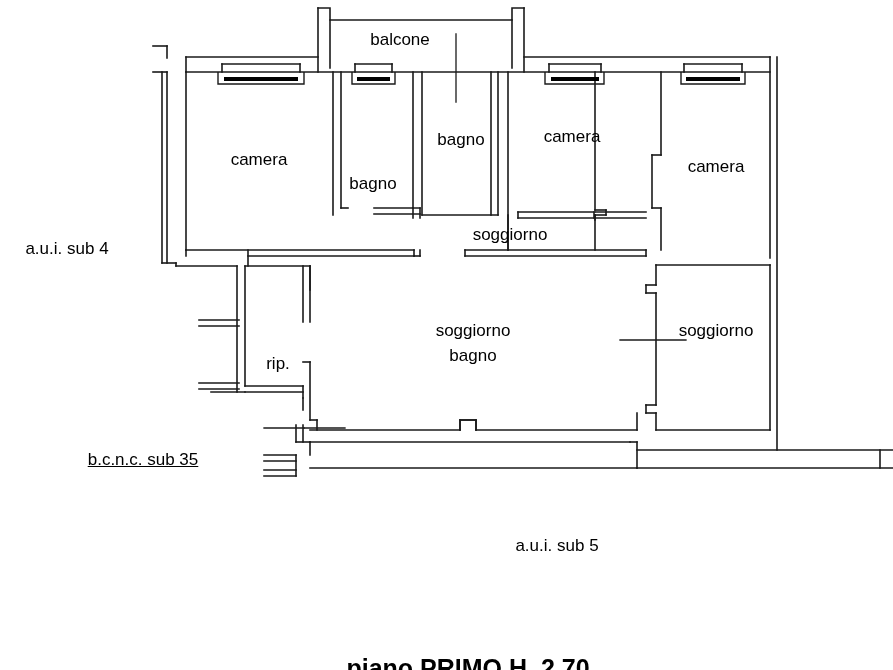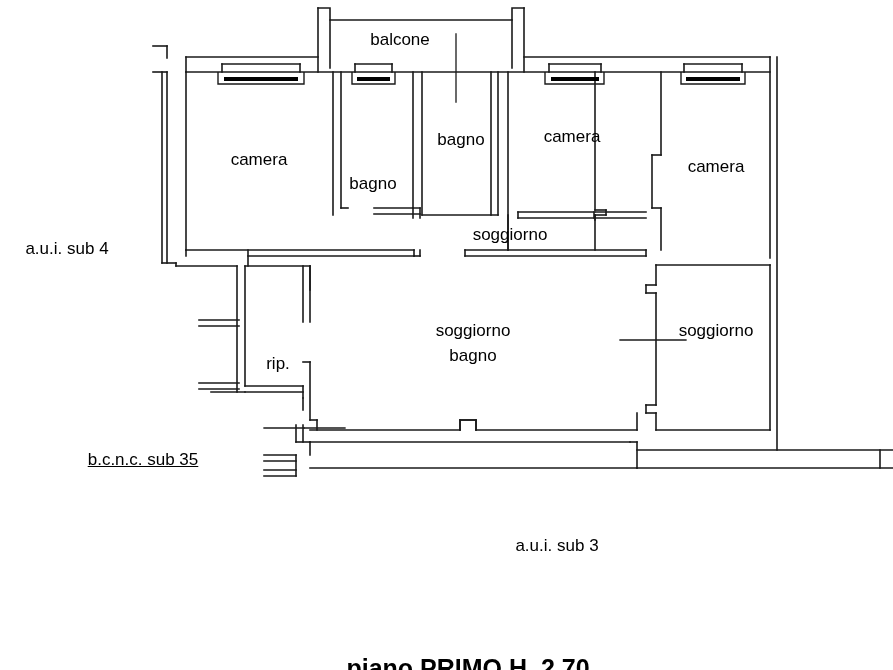--- a/index.html
+++ b/index.html
@@ -277,17 +277,17 @@
 
   <div class="room-label lbl-room lbl-two-line" style="left:473px; top:344px;text-align:center;">
     <div>soggiorno</div>
     <div>bagno</div>
   </div>
 
   <div class="room-label lbl-annot" style="left:67px; top:249px;">a.u.i. sub 4</div>
 
   <div class="room-label lbl-annot" style="left:143px; top:460px;text-decoration:underline;">b.c.n.c. sub 35</div>
 
-  <div class="room-label lbl-annot" style="left:557px; top:546px;">a.u.i. sub 3</div>
+  <div class="room-label lbl-annot" style="left:557px; top:546px;">a.u.i. sub 5</div>
 
   <div class="room-label lbl-footer" style="left:468px; top:668px;">piano PRIMO H. 2,70</div>
 
 </div>
 
 </body></html>

